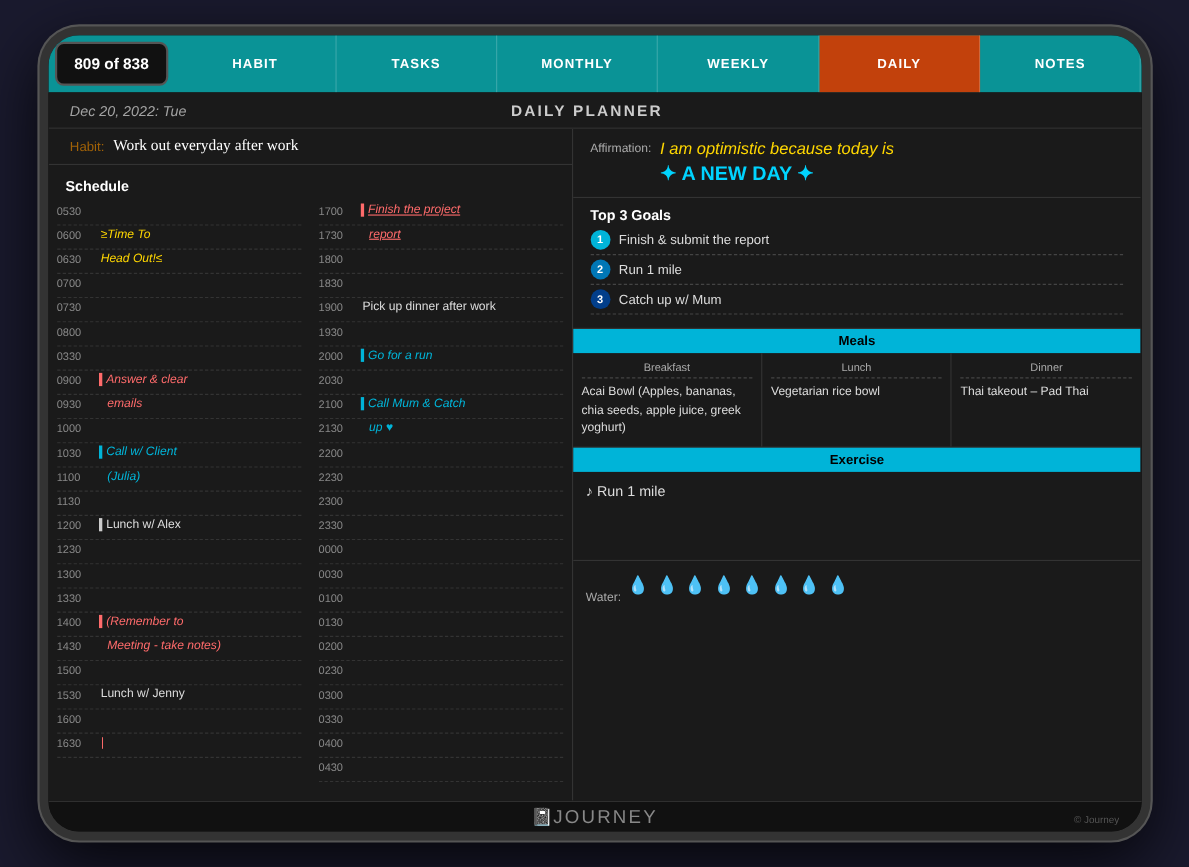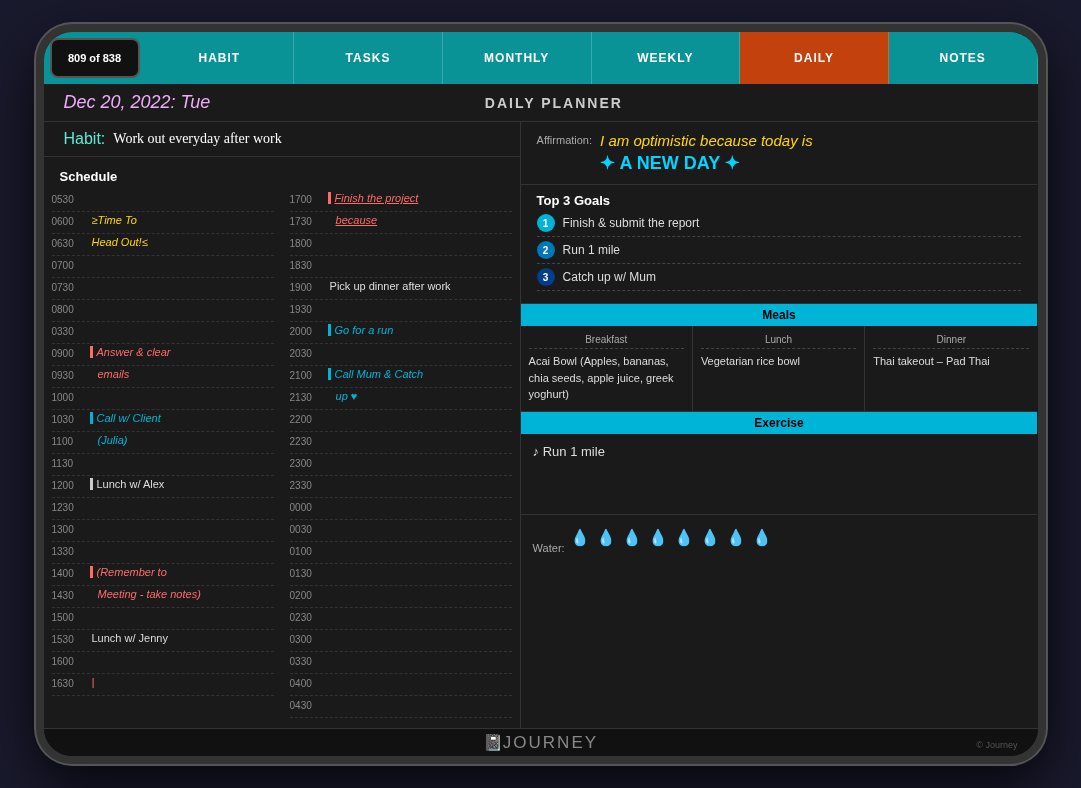--- a/index.html
+++ b/index.html
@@ -27,21 +27,21 @@
     .tab-bar {
       background: #0a9396;
       display: flex;
       align-items: stretch;
       height: 52px;
       flex-shrink: 0;
     }
     .tab-counter {
       background: #111;
       color: #fff;
-      font-size: 11px;
+      font-size: 14px;
       font-weight: bold;
       display: flex;
       align-items: center;
       justify-content: center;
       padding: 0 16px;
       border-radius: 8px;
       margin: 6px 6px;
       border: 2px solid #555;
       min-width: 90px;
     }
@@ -72,22 +72,22 @@
     }
     
     .date-title-row {
       display: flex;
       align-items: center;
       padding: 8px 20px;
       border-bottom: 1px solid #333;
       flex-shrink: 0;
     }
     .date-text {
-      color: #f0abfc;
-      font-size: 18px;
+      color: #a3a3a3;
+      font-size: 13px;
       font-style: italic;
     }
     .page-title {
       flex: 1;
       text-align: center;
       color: #ccc;
       font-size: 14px;
       letter-spacing: 2px;
       font-weight: 600;
     }
@@ -113,22 +113,22 @@
     
     .habit-row {
       padding: 8px 20px;
       border-bottom: 1px solid #333;
       display: flex;
       align-items: center;
       gap: 8px;
       flex-shrink: 0;
     }
     .habit-label {
-      color: #5eead4;
-      font-size: 16px;
+      color: #a16207;
+      font-size: 12px;
     }
     .habit-value {
       color: #fff;
       font-size: 14px;
       font-family: 'Segoe UI', cursive;
     }
     
     .affirmation-row {
       padding: 8px 16px;
       border-bottom: 1px solid #333;
@@ -472,21 +472,21 @@
               </div>
             </div>
 
             <div class="schedule-col">
               <div class="time-slot">
                 <span class="time-label">1700</span>
                 <span class="time-content content-red bracket-red underline-text">Finish the project</span>
               </div>
               <div class="time-slot">
                 <span class="time-label">1730</span>
-                <span class="time-content content-red underline-text" style="padding-left:10px;">because</span>
+                <span class="time-content content-red underline-text" style="padding-left:10px;">report</span>
               </div>
               <div class="time-slot">
                 <span class="time-label">1800</span>
                   <span class="time-content"></span>
               </div>
               <div class="time-slot">
                 <span class="time-label">1830</span>
                   <span class="time-content"></span>
               </div>
               <div class="time-slot">

